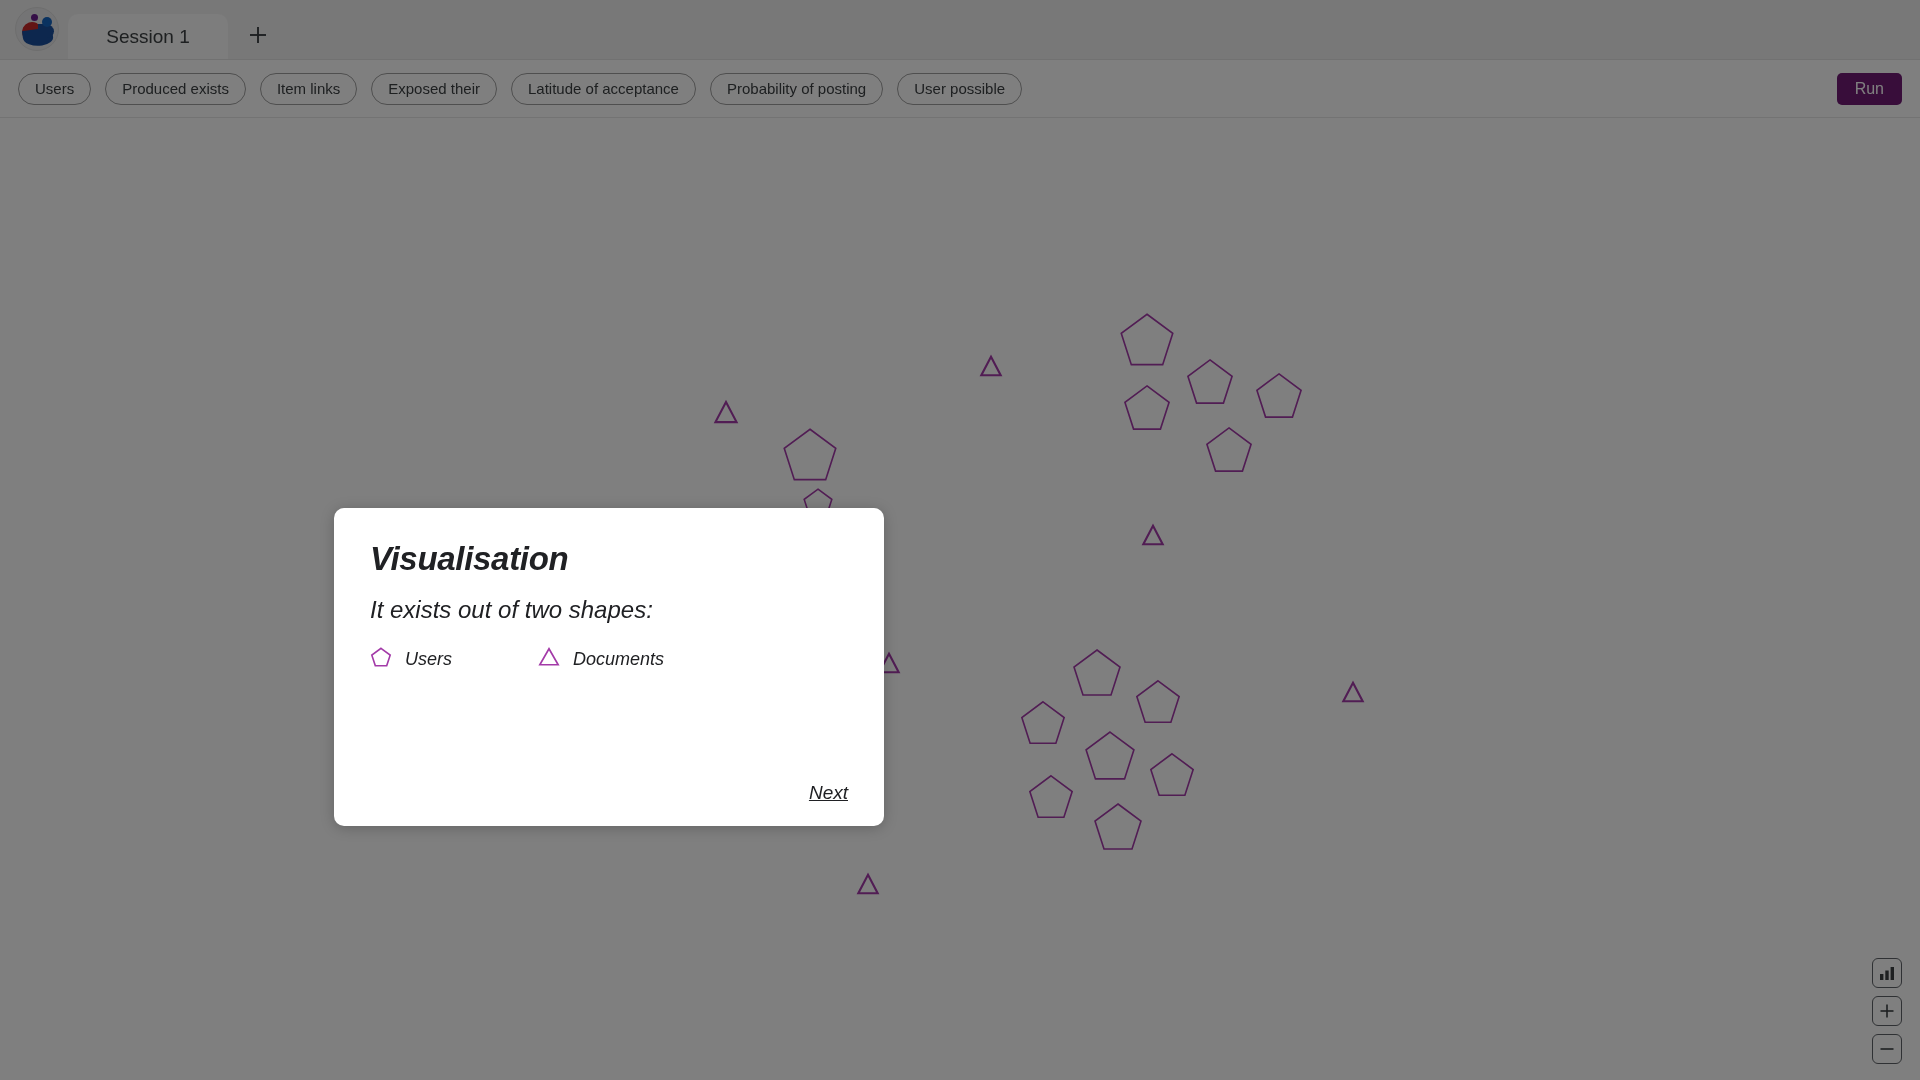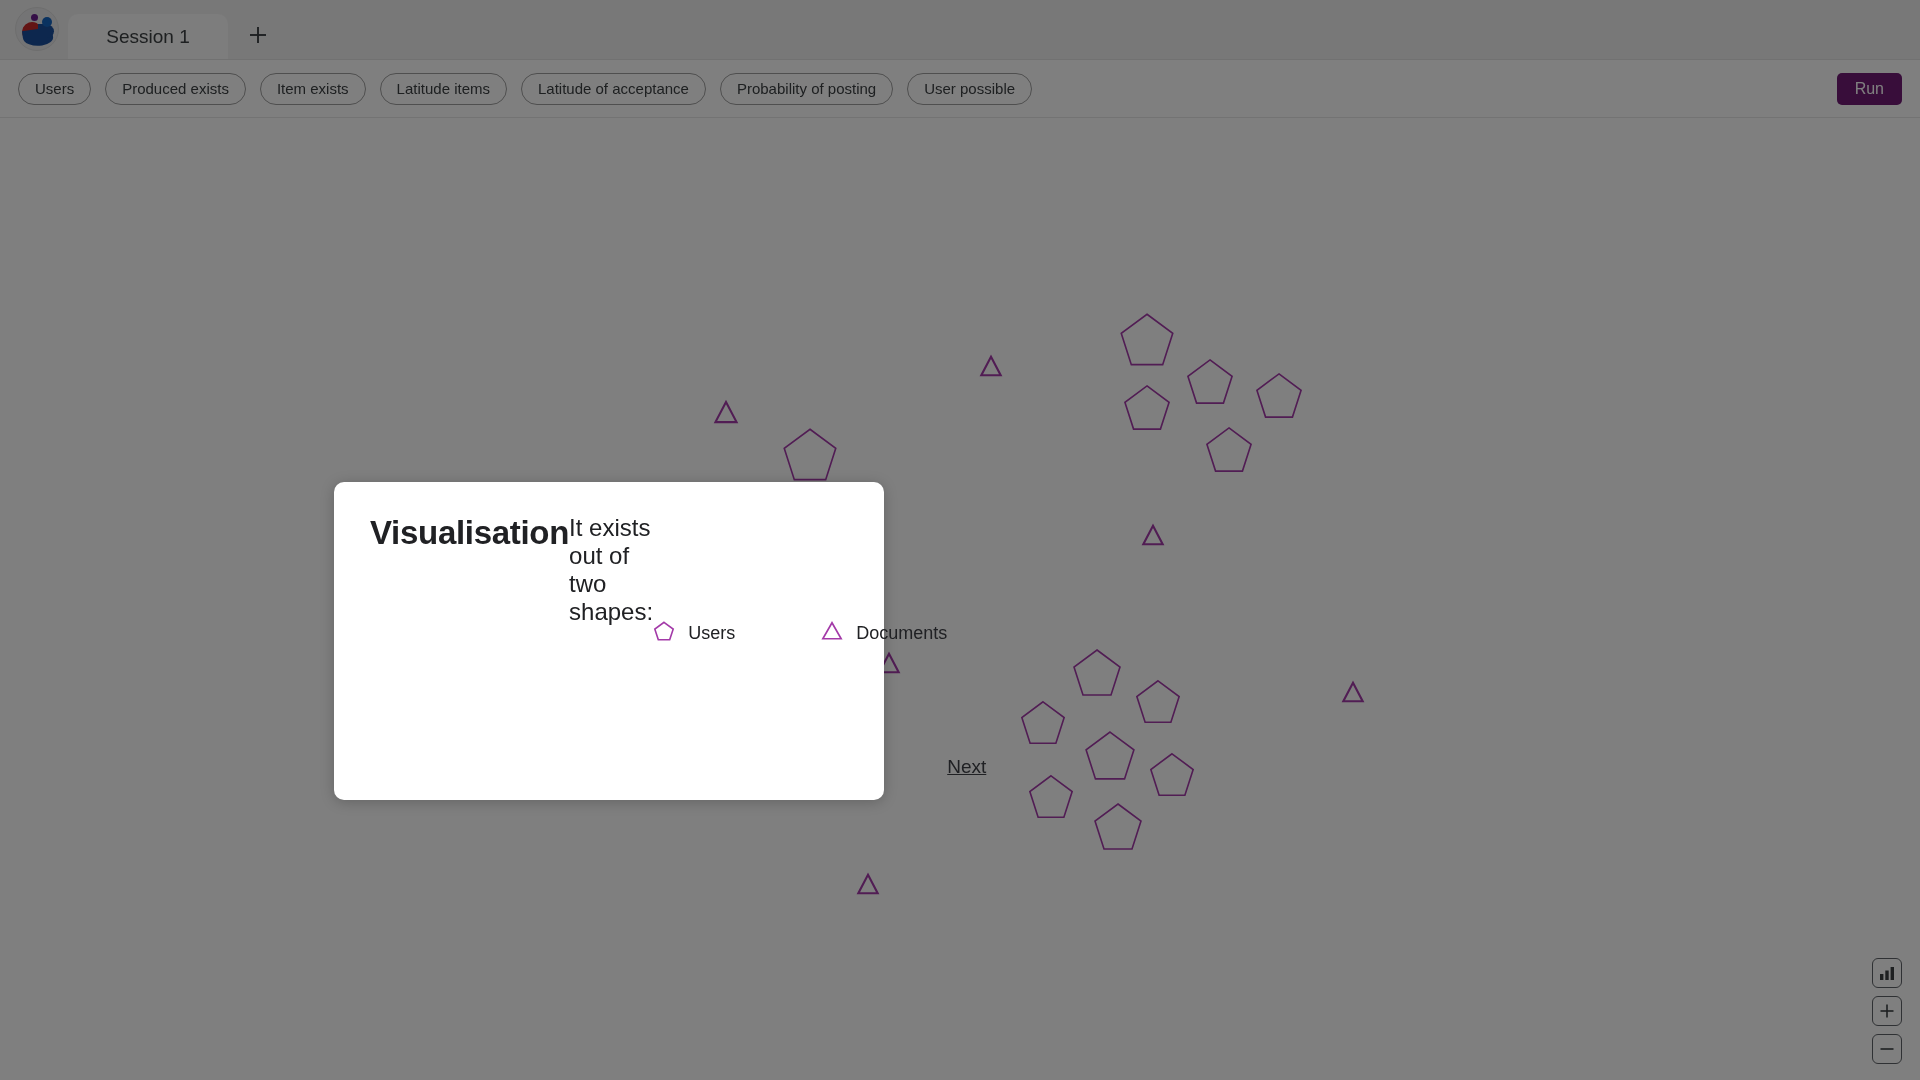--- a/index.html
+++ b/index.html
@@ -154,28 +154,28 @@
 
   
   .overlay {
     position: absolute; left: 0; top: 0;
     width: 1920px; height: 1080px;
     background: rgba(0,0,0,0.5);
     z-index: 20;
   }
   .dialog {
     position: absolute;
-    left: 334px; top: 482px;
+    left: 334px; top: 508px;
     width: 550px; height: 318px;
     background: #ffffff;
     border-radius: 10px;
     box-shadow: 0 2px 14px rgba(0,0,0,0.22);
     padding: 32px 36px 22px 36px;
     z-index: 30;
-    display: flex; flex-direction: row;
+    display: flex; flex-direction: column; font-style: italic;
   }
   .dlg-title {
     font-size: 33px;
     font-weight: bold;
     color: #202124;
     letter-spacing: -0.3px;
     margin-bottom: 18px;
   }
   .dlg-sub {
     font-size: 24px;
@@ -373,24 +373,24 @@
 
   <div class="toolbar">
     <div class="chips" id="chips">
         <div class="chip">
           <span>Users</span>
         </div>
         <div class="chip">
           <span>Produced exists</span>
         </div>
         <div class="chip">
-          <span>Item exists</span>
-        </div>
-        <div class="chip">
-          <span>Latitude items</span>
+          <span>Item links</span>
+        </div>
+        <div class="chip">
+          <span>Exposed their</span>
         </div>
         <div class="chip">
           <span>Latitude of acceptance</span>
         </div>
         <div class="chip">
           <span>Probability of posting</span>
         </div>
         <div class="chip">
           <span>User possible</span>
         </div>

